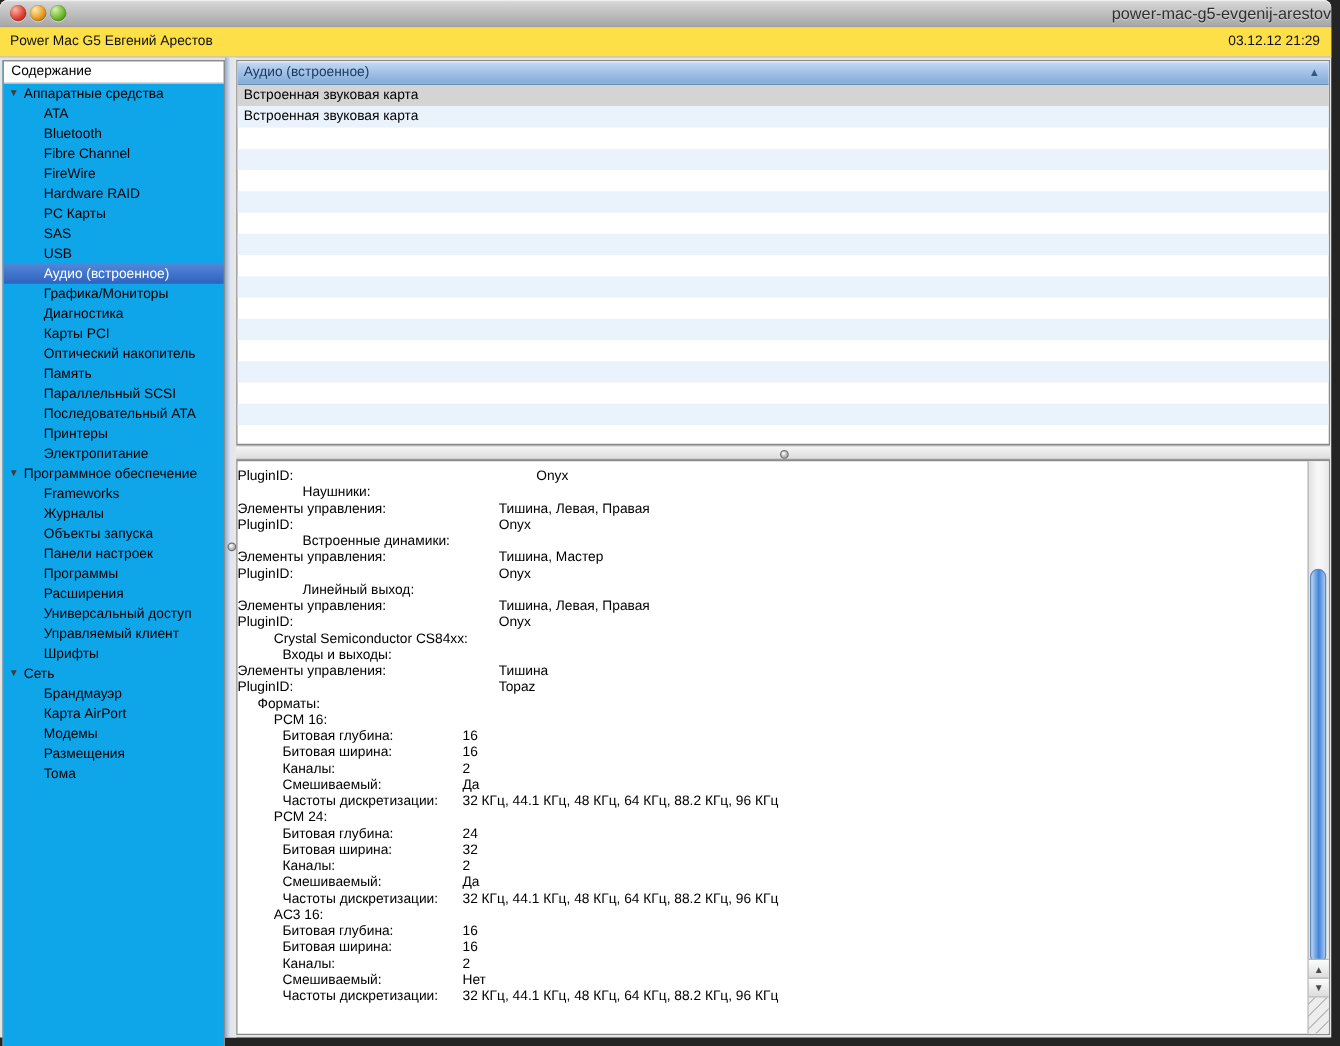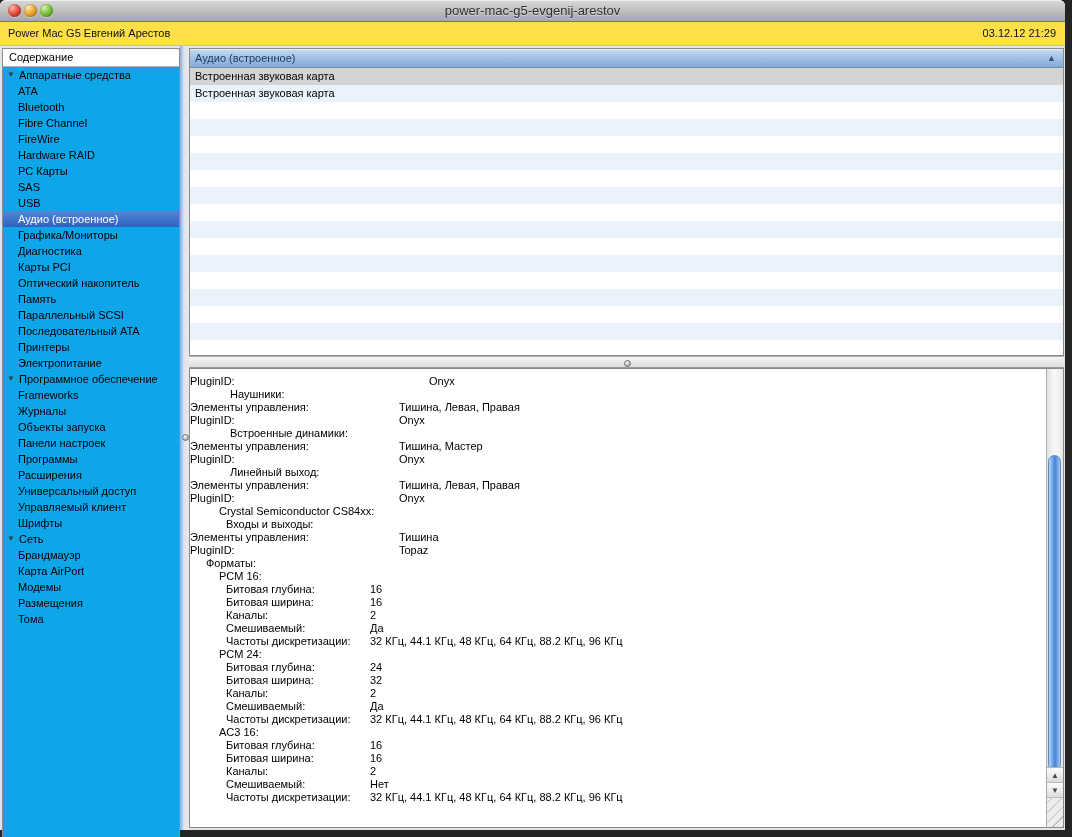--- a/index.html
+++ b/index.html
@@ -8,35 +8,35 @@
     background:#242424;
     font-family:"Liberation Sans",sans-serif;
     -webkit-font-smoothing:antialiased;
   }
   .window{position:absolute;left:0;top:0;width:1065px;height:830px;background:#e4e4e4;border-radius:6px 6px 0 0;}
   
   .titlebar{position:absolute;left:0;top:0;right:0;height:21px;border-radius:6px 6px 0 0;
     background:linear-gradient(#d9d9d9,#bdbdbd 55%,#a6a6a6);
     border-bottom:1px solid #757575;
     box-shadow:inset 0 1px 0 rgba(255,255,255,.6);}
-  .win-title{line-height:21px;text-align:center;font-size:13px;color:#2f2f2f;text-shadow:0 1px 0 rgba(255,255,255,.45)}
+  .win-title{line-height:21px;text-align:right;font-size:13px;color:#2f2f2f;text-shadow:0 1px 0 rgba(255,255,255,.45)}
   .tl{position:absolute;top:4px;width:13px;height:13px;border-radius:50%;box-shadow:inset 0 0 1px rgba(0,0,0,.5), 0 1px 0 rgba(255,255,255,.4)}
   .tl.red{left:8px;background:radial-gradient(circle at 32% 28%,#ffb4a5,#dd4437 55%,#97170c)}
   .tl.yel{left:24px;background:radial-gradient(circle at 32% 28%,#ffeab2,#e89e24 55%,#965d00)}
   .tl.grn{left:40px;background:radial-gradient(circle at 32% 28%,#d6f2ad,#72ba32 55%,#386f00)}
   
   .infobar{position:absolute;left:0;top:22px;right:0;height:23px;background:#fde047;border-bottom:1px solid #c2c2c2}
   .host{position:absolute;left:8px;top:0;line-height:23px;font-size:11px;color:#111}
   .dt{position:absolute;right:9px;top:0;line-height:23px;font-size:11px;color:#111}
   
   .sidebar{position:absolute;left:2px;top:48px;width:178px;height:808px;background:#0ea5e9;border:1px solid #8d8d8d;box-sizing:border-box;overflow:hidden}
   .sb-head{height:17px;line-height:17px;font-size:11px;color:#000;padding-left:6px;border-bottom:1px solid #b5b5b5;background:#fff}
   .sb-item{height:16px;line-height:16px;font-size:11px;color:#000;white-space:nowrap}
   .sb-item.lvl0{padding-left:4px}
-  .sb-item.lvl1{padding-left:15px}
+  .sb-item.lvl1{padding-left:32px}
   .sb-item .tri{display:inline-block;width:12px;font-size:8px;color:#3c3c3c;vertical-align:top}
   .sb-item.selected{background:linear-gradient(#5287d7,#2e62c0);color:#fff}
   
   .vsplit{position:absolute;left:180px;top:46px;width:9px;height:784px;
     background:linear-gradient(90deg,#8fa9cf 0,#b4c7e2 2px,#dfe3ea 4px,#e9e9e9 100%)}
   .vsplit .knob{position:absolute;left:2px;top:388px;width:5px;height:5px;border-radius:50%;
     background:radial-gradient(circle at 35% 30%,#fff,#8d8d8d);border:1px solid #6f6f6f}
   
   .tablepane{position:absolute;left:189px;top:48px;width:875px;height:308px;background:#fff;border:1px solid #8a8a8a;box-sizing:border-box;overflow:hidden}
   .tbl-header{position:relative;height:18px;line-height:18px;font-size:11px;color:#17395c;padding-left:5px;
@@ -49,21 +49,21 @@
   
   .hsplit{position:absolute;left:189px;top:356px;width:875px;height:12px;box-sizing:border-box;
     background:linear-gradient(#f6f6f6,#dddddd);border-top:1px solid #b2b2b2;border-bottom:1px solid #9a9a9a}
   .hsplit .knob{position:absolute;left:435px;top:3px;width:5px;height:5px;border-radius:50%;
     background:radial-gradient(circle at 35% 30%,#fff,#8d8d8d);border:1px solid #6f6f6f}
   
   .detailpane{position:absolute;left:189px;top:368px;width:875px;height:460px;background:#fff;border:1px solid #8a8a8a;box-sizing:border-box;overflow:hidden}
   .detail-text{position:absolute;left:0;top:2px;right:17px;bottom:0;overflow:hidden}
   .dline{position:relative;height:13px;line-height:13px;font-size:11px;color:#000;white-space:pre}
   .dline.clip{height:4px;overflow:hidden}
-  .i0{padding-left:16px}.i1{padding-left:29px}.i2{padding-left:36px}.i3{padding-left:40px}.i4{}
+  .i0{padding-left:16px}.i1{padding-left:29px}.i2{padding-left:36px}.i3{padding-left:52px}.i4{}
   .b{font-weight:normal}
   .dvalue{position:absolute;top:0;white-space:pre}
   .va{left:239px}.vb{left:209px}.vc{left:180px}
   
   .vscroll{position:absolute;top:0;right:0;bottom:0;width:16px;border-left:1px solid #ababab;
     background:linear-gradient(90deg,#e2e2e2,#f8f8f8 45%,#f3f3f3 70%,#e8e8e8)}
   .vthumb{position:absolute;left:1px;width:13px;top:86px;height:316px;border-radius:7px;
     border:1px solid #5e87ba;box-sizing:border-box;
     background:linear-gradient(90deg,#bcd5f2,#76a8e7 30%,#4283d9 55%,#78a9e6 80%,#a9c8ee)}
   .sb-btn{position:absolute;left:0;right:0;height:15px;text-align:center;font-size:8px;line-height:15px;color:#4a4a4a;

